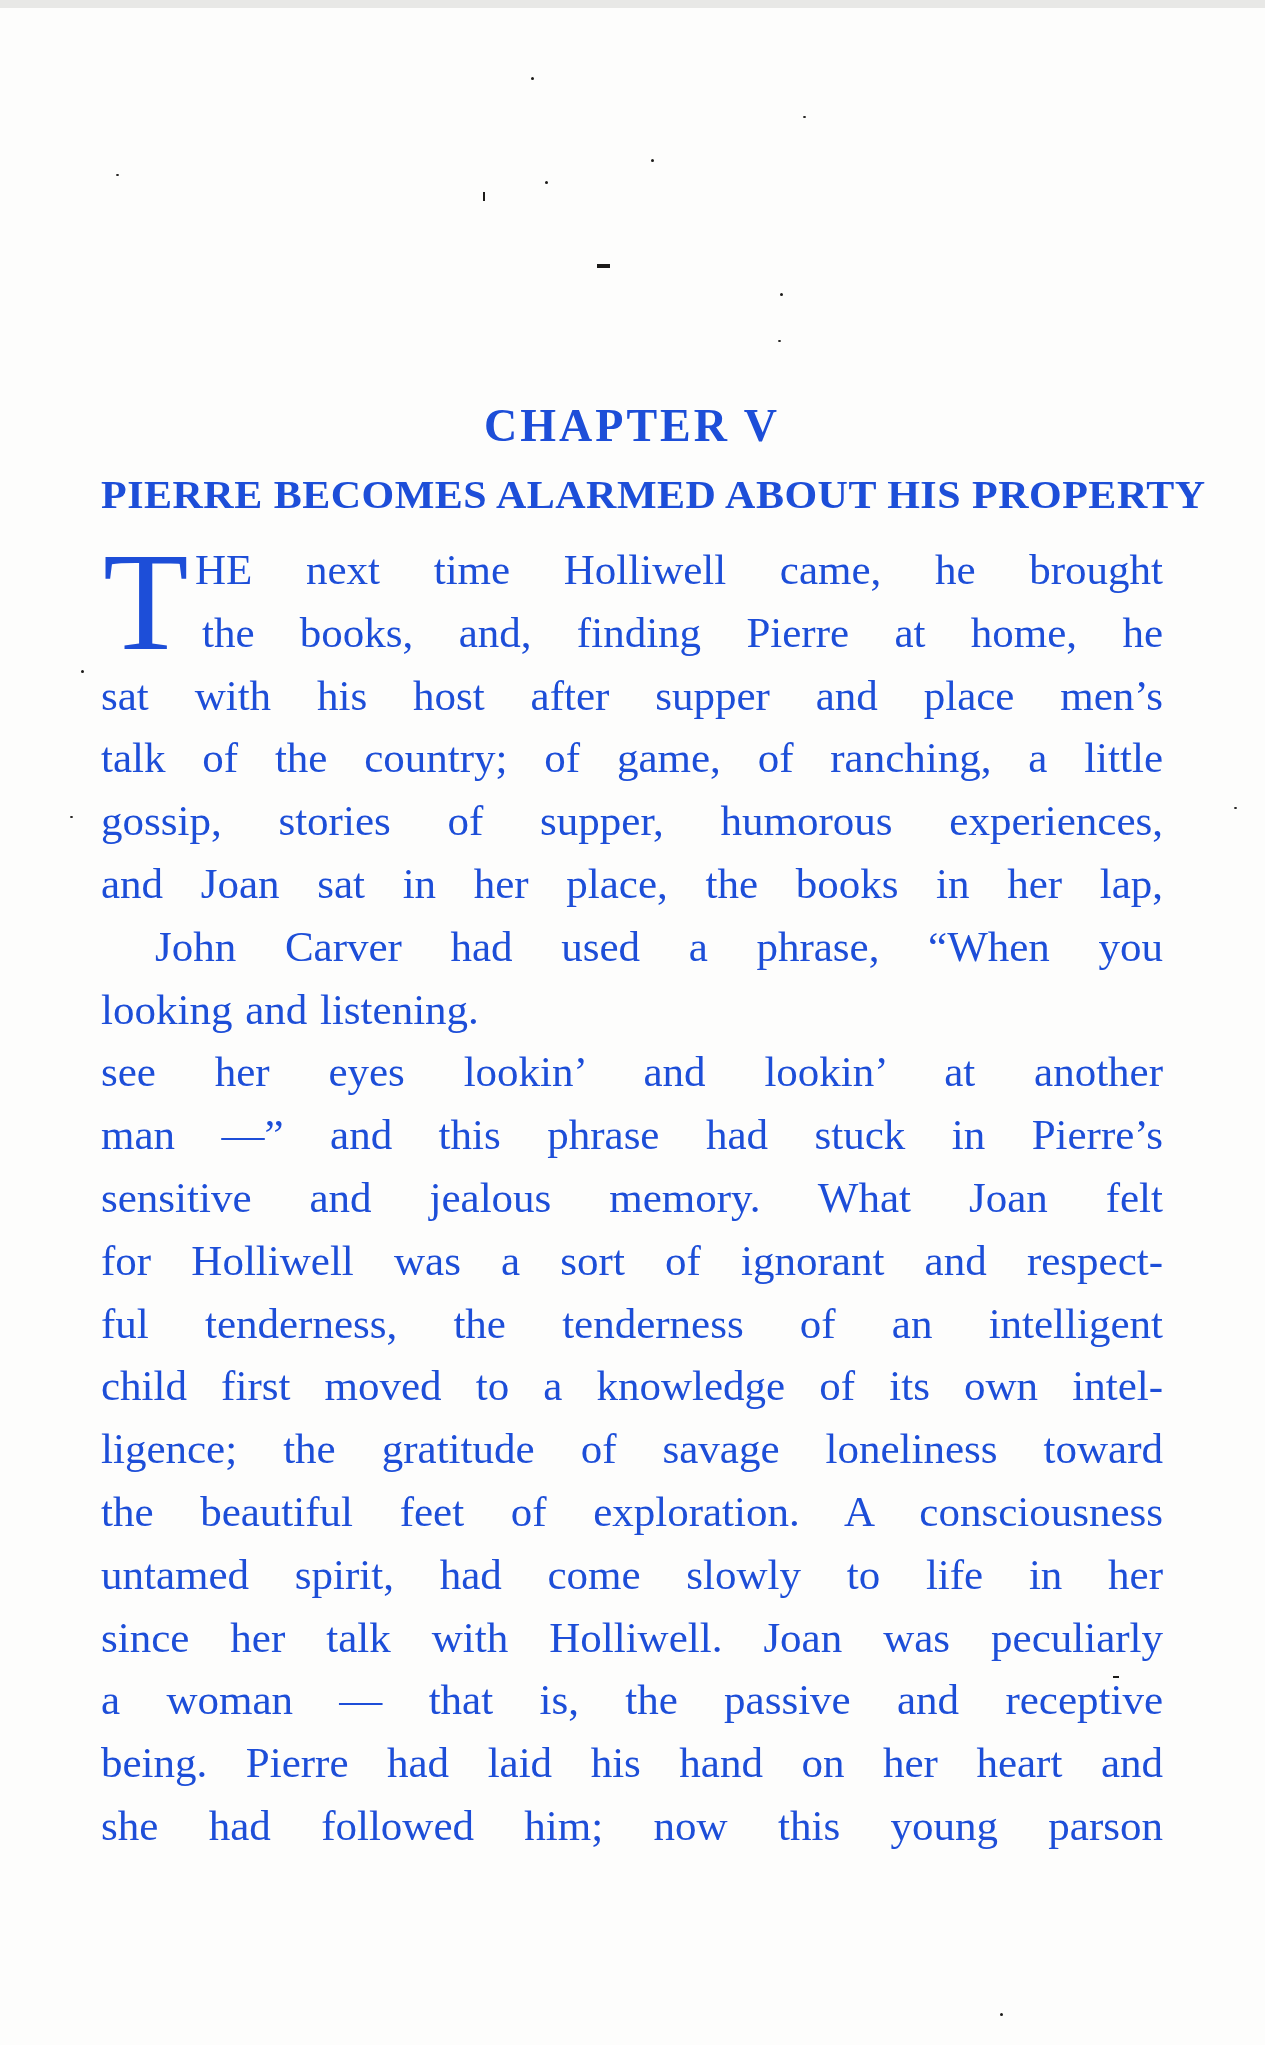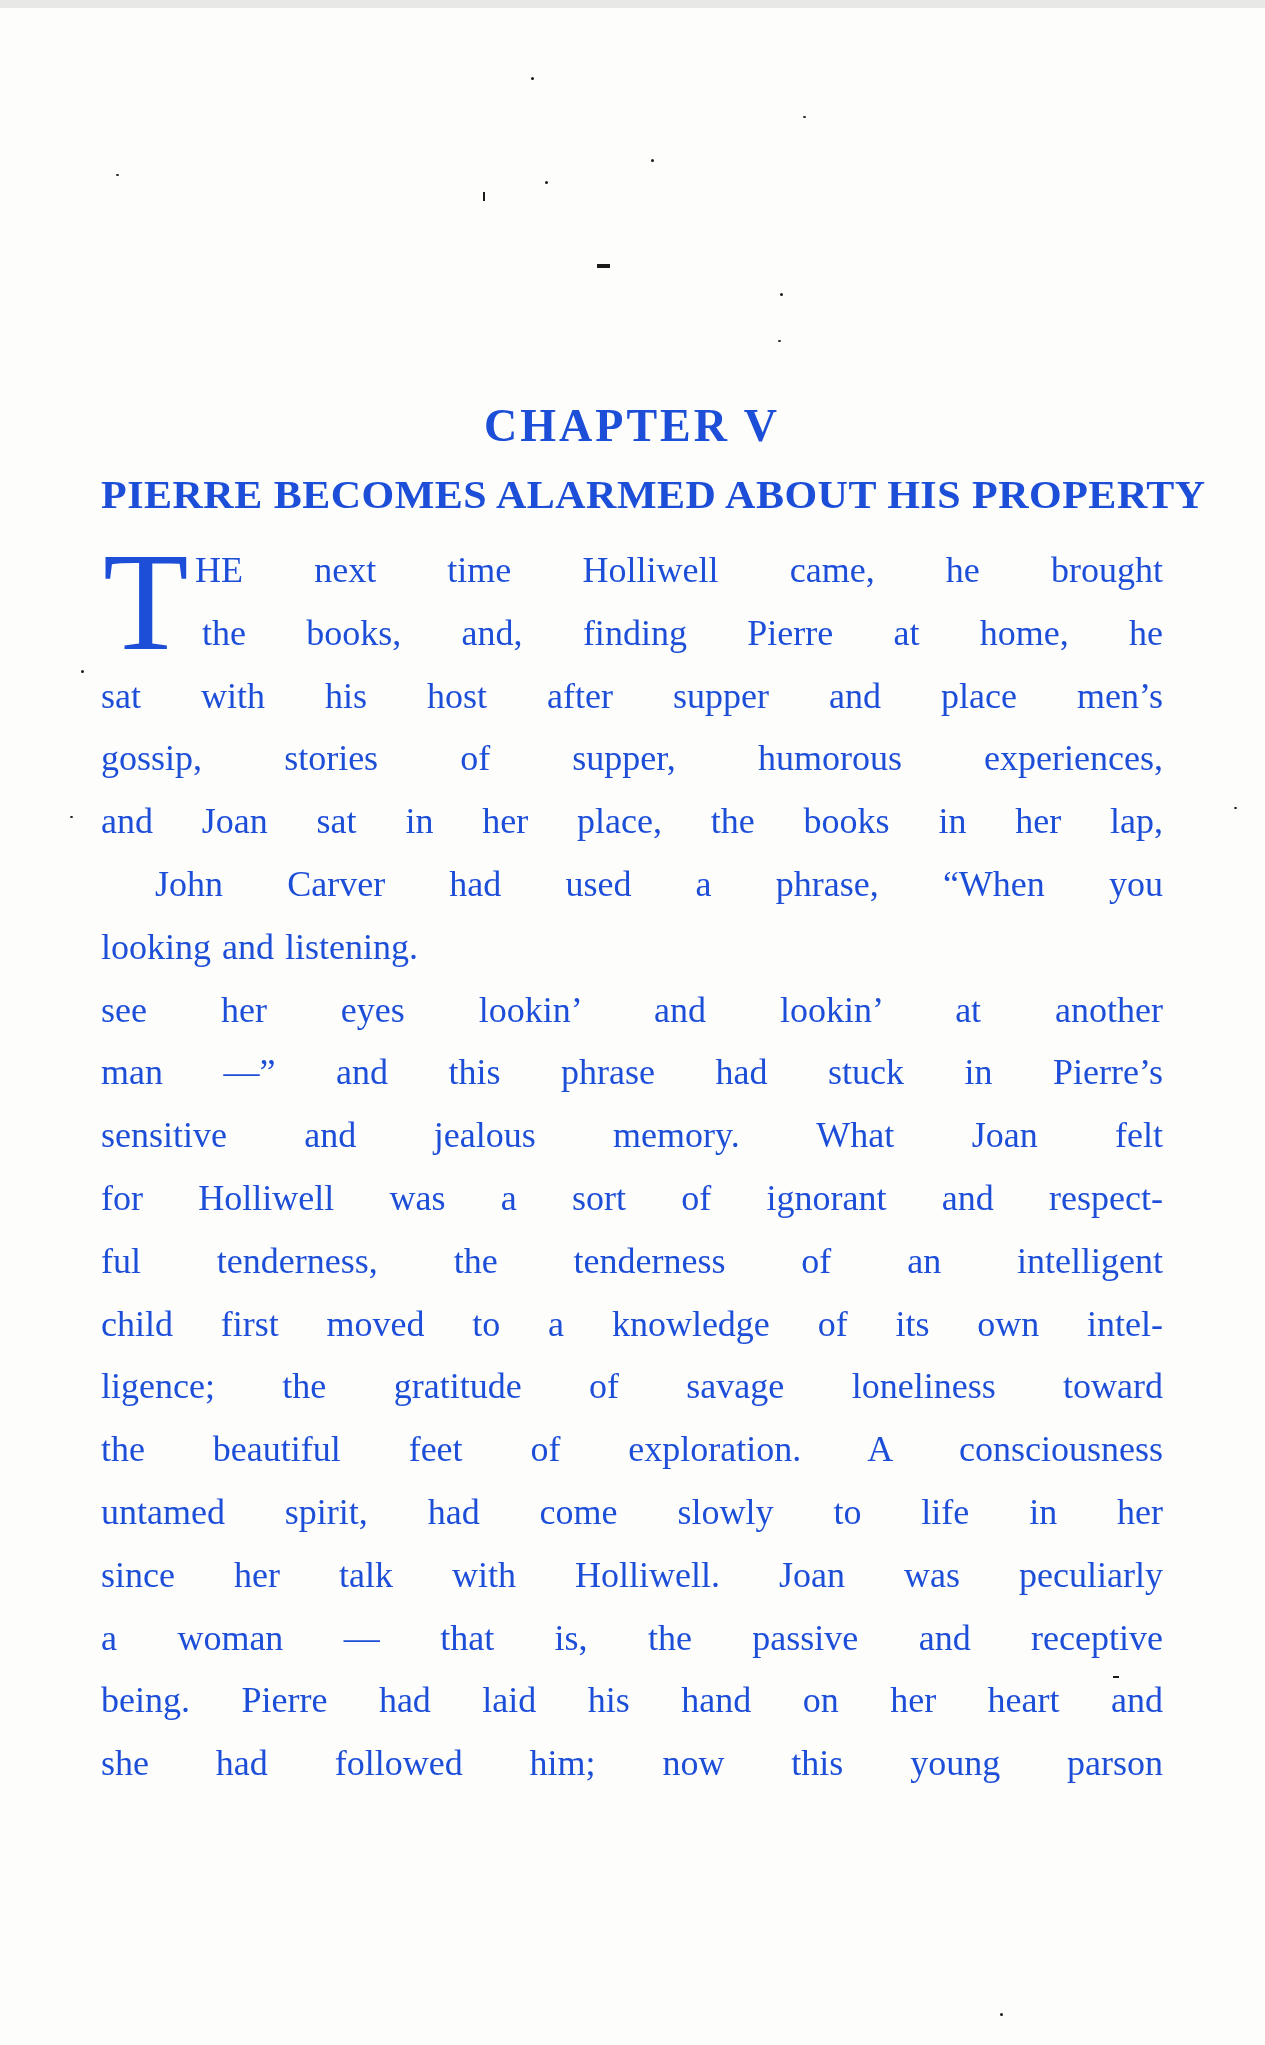--- a/index.html
+++ b/index.html
@@ -52,21 +52,21 @@
     font-weight: normal;
   }
   .body-block {
     position: absolute;
     left: 101px;
     top: 531px;
     width: 1062px;
   }
   .line {
     height: 62.8px;
-    font-size: 36px;
+    font-size: 43px;
     line-height: 62.8px;
     text-align: justify;
     text-align-last: justify;
     word-spacing: 2px;
     white-space: nowrap;
   }
   .line.dropcap1 { padding-left: 94px; }
   .line.dropcap2 { padding-left: 101px; }
   .line.indent   { padding-left: 54px; }
   .line.end      { text-align-last: left; }
@@ -84,20 +84,21 @@
   <div class="chapter-title">CHAPTER V</div>
 
   <div class="chapter-subtitle">PIERRE BECOMES ALARMED ABOUT HIS PROPERTY</div>
 
   <div class="drop-cap">T</div>
 
   <div class="body-block" id="body-block">
       <div class="line dropcap1">HE next time Holliwell came, he brought</div>
       <div class="line dropcap2">the books, and, finding Pierre at home, he</div>
       <div class="line">sat with his host after supper and place men’s</div>
+      <div class="line">talk of the country; of game, of ranching, a little</div>
       <div class="line">gossip, stories of supper, humorous experiences,</div>
       <div class="line">and Joan sat in her place, the books in her lap,</div>
       <div class="line indent">John Carver had used a phrase, “When you</div>
       <div class="line end">looking and listening.</div>
       <div class="line">see her eyes lookin’ and lookin’ at another</div>
       <div class="line">man —” and this phrase had stuck in Pierre’s</div>
       <div class="line">sensitive and jealous memory. What Joan felt</div>
       <div class="line">for Holliwell was a sort of ignorant and respect-</div>
       <div class="line">ful tenderness, the tenderness of an intelligent</div>
       <div class="line">child first moved to a knowledge of its own intel-</div>

